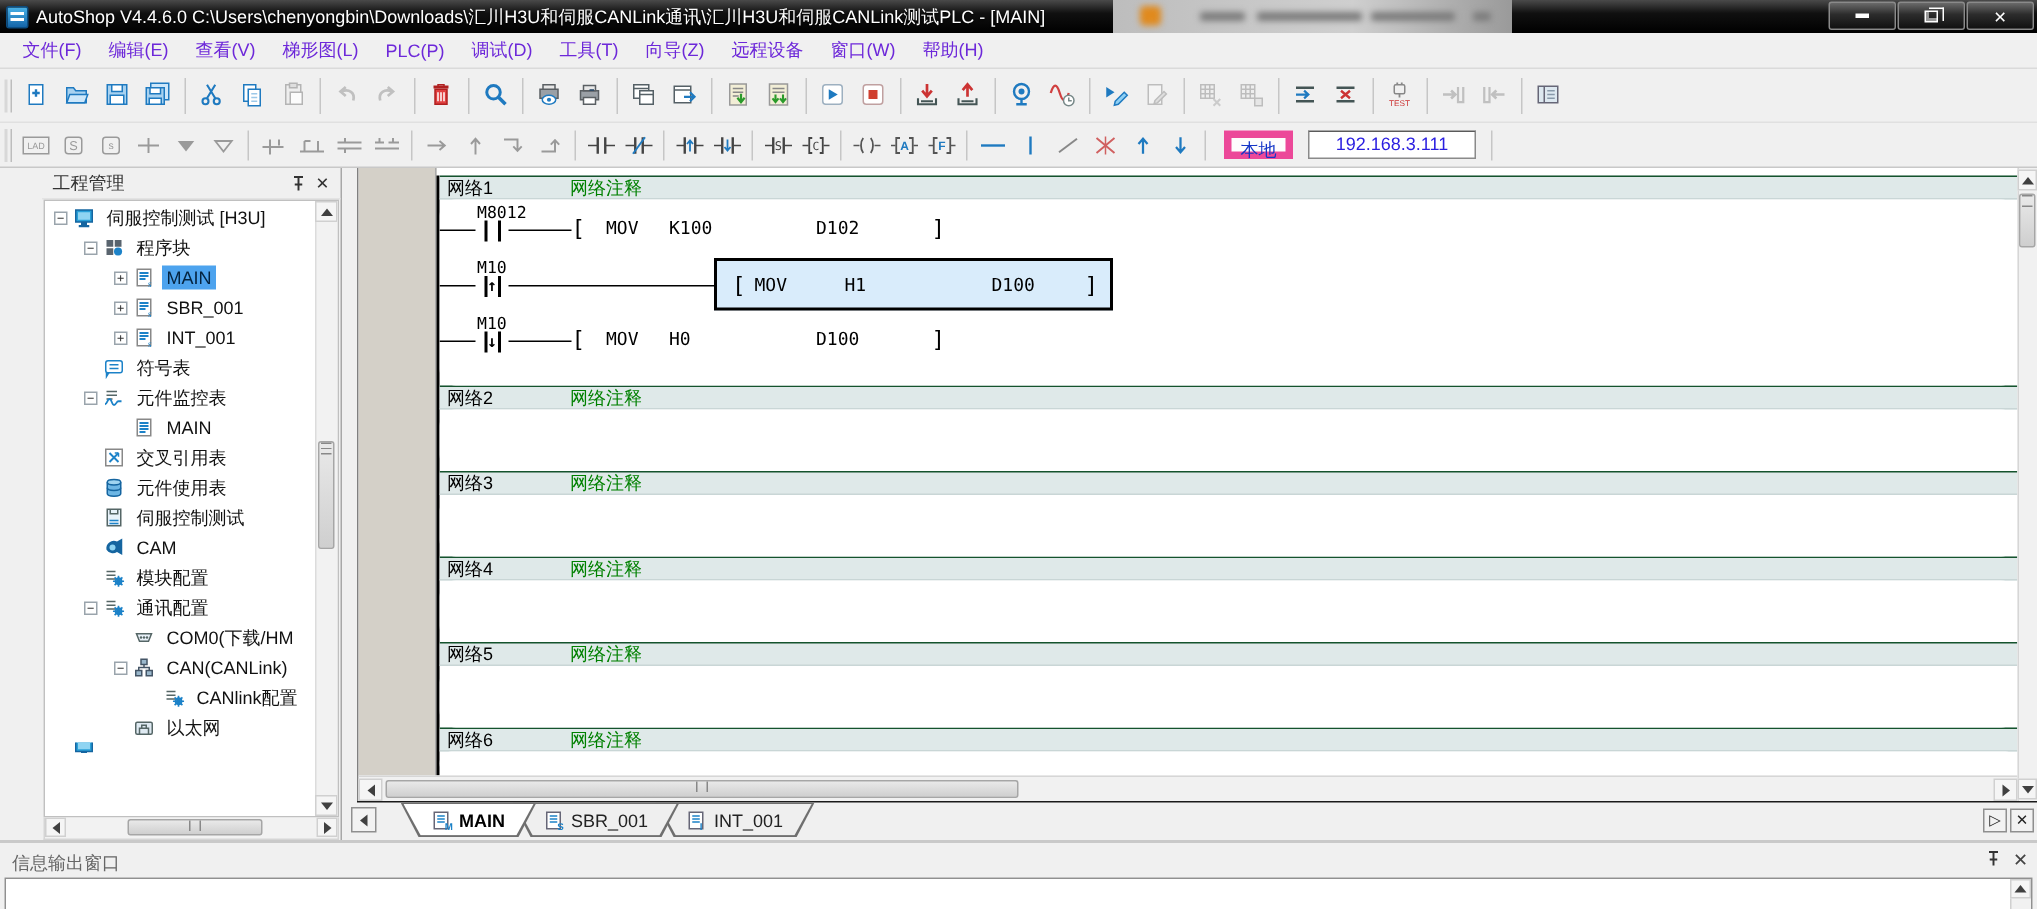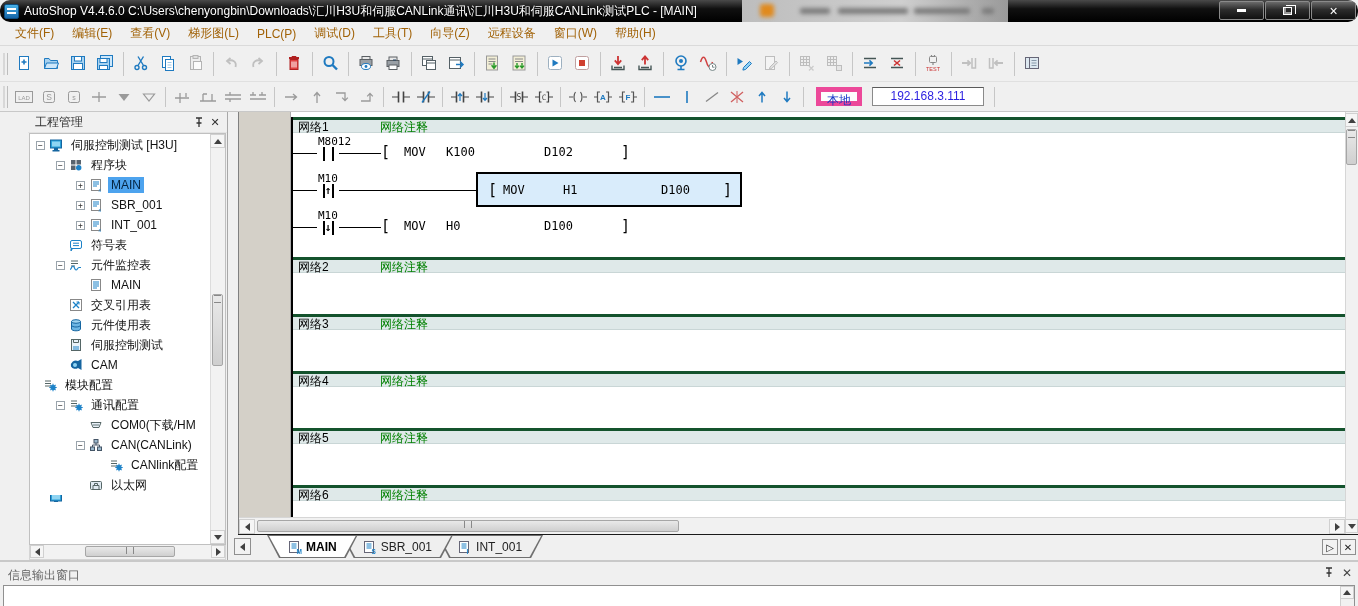--- a/index.html
+++ b/index.html
@@ -1,37 +1,37 @@
 <!DOCTYPE html>
 <html><head>
 <meta charset="utf-8">
 <style>
   * { margin:0; padding:0; box-sizing:border-box; }
   html,body { width:1358px; height:606px; overflow:hidden; }
   body { font-family:"Liberation Sans", sans-serif; font-size:12px; background:#f0f0f0; }
   #app { position:relative; width:1358px; height:606px; background:#f0f0f0; }
 
   
-  .titlebar { position:relative; height:22px; background:linear-gradient(#4a4a4a,#101010 40%,#000); display:flex; align-items:center; overflow:hidden;border-radius:10px; }
+  .titlebar { position:relative; height:22px; background:linear-gradient(#4a4a4a,#101010 40%,#000); display:flex; align-items:center; overflow:hidden; }
   .app-icon { width:15px; height:15px; margin:0 5px 0 4px; background:linear-gradient(#49b2e8,#1565a8); border:1px solid #0c4d80; border-radius:2px; position:relative; flex:none; }
   .app-icon::before { content:""; position:absolute; left:2px; right:2px; top:3px; height:2px; background:#fff; box-shadow:0 4px 0 #fff; }
   .title-text { color:#fff; font-size:12px; white-space:nowrap; text-shadow:0 1px 1px #000; }
   .blur-zone { position:absolute; left:742px; top:0; width:266px; height:22px; background:linear-gradient(90deg,#bdbdbd,#cfcfcf 60%,#9a9a9a); overflow:hidden; }
   .blur-zone > * { filter:blur(2px); }
   .bz-orange { position:absolute; left:18px; top:4px; width:14px; height:13px; background:#e08a1e; border-radius:3px; }
   .bz-blob { position:absolute; top:8px; height:6px; background:#7c7c7c; border-radius:2px; }
   .win-buttons { position:absolute; right:2px; top:1px; display:flex; gap:1px; }
   .win-btn { width:45px; height:19px; background:linear-gradient(#6a6a6a,#2c2c2c 45%,#111); border:1px solid #8a8a8a; border-radius:2px; color:#fff; display:flex; align-items:center; justify-content:center; font-size:11px; }
   .win-btn .bar { width:9px; height:3px; background:#fff; }
   .win-btn .rest { width:9px; height:8px; border:1px solid #fff; box-shadow:2px -2px 0 -0px #999 inset; position:relative; }
   .win-btn .rest::before { content:""; position:absolute; left:2px; top:-3px; width:9px; height:8px; border:1px solid #fff; border-bottom:none; border-left:none; }
 
   
   .menubar { height:24px; background:#f0f0f0; border-bottom:1px solid #dadada; display:flex; align-items:center; padding-left:6px; }
-  .menu-item { padding:3px 9px; color:#a16207; cursor:default; }
+  .menu-item { padding:3px 9px; color:#6d28d9; cursor:default; }
 
   
   .toolbar1 { height:36px; background:#f0f0f0; border-bottom:1px solid #e0e0e0; display:flex; align-items:center; padding-left:2px; }
   .toolbar2 { height:30px; background:#f0f0f0; border-bottom:1px solid #c8c8c8; display:flex; align-items:center; padding-left:2px; }
   .grip { width:5px; height:22px; border-left:2px solid #d8d8d8; border-right:1px solid #bdbdbd; margin:0 3px 0 1px; }
   .tsep { width:1px; height:24px; background:#c6c6c6; margin:0 4px; flex:none; }
   .tsep2 { width:1px; height:20px; background:#c6c6c6; margin:0 4px; flex:none; }
   .tbtn { width:27px; height:27px; display:flex; align-items:center; justify-content:center; border:1px solid transparent; border-radius:2px; flex:none; }
   .tbtn.disabled { opacity:.85; }
   .lbtn { width:25px; height:21px; display:flex; align-items:center; justify-content:center; border:1px solid transparent; flex:none; }
@@ -63,21 +63,21 @@
   .tri.left { border-top:4px solid transparent; border-bottom:4px solid transparent; border-right:5px solid #404040; }
   .tri.right { border-top:4px solid transparent; border-bottom:4px solid transparent; border-left:5px solid #404040; }
 
   .splitter { width:10px; background:#f0f0f0; }
 
   .editor-col { flex:1; display:flex; flex-direction:column; min-width:0; }
   .editor-canvas { position:relative; height:422px; background:#fff; border-left:1px solid #808080; overflow:hidden; }
   .gutter { position:absolute; left:0; top:0; bottom:17px; width:52px; background:#d4d0c8; border-right:1px solid #aaa; }
   .rail { position:absolute; left:52px; top:5px; width:2px; height:400px; background:#000; }
   .nets { position:relative; margin-left:54px; margin-right:13px; padding-top:5px; height:405px; overflow:hidden; }
-  .nethead { height:16px; background:#dfe9e9; border-top:3px solid #14532d; border-bottom:1px solid #c9d6d6; display:flex; font-size:12px; line-height:14px; }
+  .nethead { height:16px; background:#dfe9e9; border-top:1px solid #14532d; border-bottom:1px solid #c9d6d6; display:flex; font-size:12px; line-height:14px; }
   .netname { width:87px; padding-left:5px; color:#000; }
   .netcomment { color:#008000; }
   .netbody { background:#fff; position:relative;border-radius:11px; }
 
   .rung { position:relative; height:37px; }
   .wire { position:absolute; left:0; top:20px; height:0; border-top:1px solid #000; }
   .contact { position:absolute; left:24px; top:2px; }
   .clabel { font:11px "DejaVu Sans Mono",monospace; color:#000; margin-left:1px; height:11px; }
   .cbars { position:relative; margin-top:1px; width:22px; height:14px; background:#fff; display:flex; justify-content:center; gap:7px; }
   .cbars i { width:2px; height:14px; background:#000; }
@@ -713,21 +713,21 @@
             <div class="tree-row" style="padding-left: 26px;">
               <span style="width: 13px; flex: 0 0 auto;"></span>
               <span class="ticon">
                 <svg width="15" height="15" viewBox="0 0 0 0 14 14">
                   <path d="M2 8.5a5 5 0 017-5.5l3.5-2v11l-3.5-2a5 5 0 01-7-1.5z" fill="#1565a0"></path>
                   <circle cx="6" cy="7" r="2" fill="#8fd4f2"></circle>
                 </svg>
               </span>
               <span class="tlabel">CAM</span>
             </div>
-            <div class="tree-row" style="">
+            <div class="tree-row" style="padding-left: 26px;">
               <span style="width: 13px; flex: 0 0 auto;"></span>
               <span class="ticon">
                 <svg width="15" height="15" viewBox="0 0 0 0 14 14">
                   <path d="M2 3h6M2 5.5h6M2 8h6" stroke="#566"></path>
                   <circle cx="10" cy="9.5" r="2" fill="#fff" stroke="#1c82c8" stroke-width="1.2"></circle>
                   <path d="M10 5.8v7.4M6.3 9.5h7.4M7.4 6.9l5.2 5.2M12.6 6.9l-5.2 5.2" stroke="#1c82c8" stroke-width="1.1"></path>
                 </svg>
               </span>
               <span class="tlabel">模块配置</span>
             </div>

